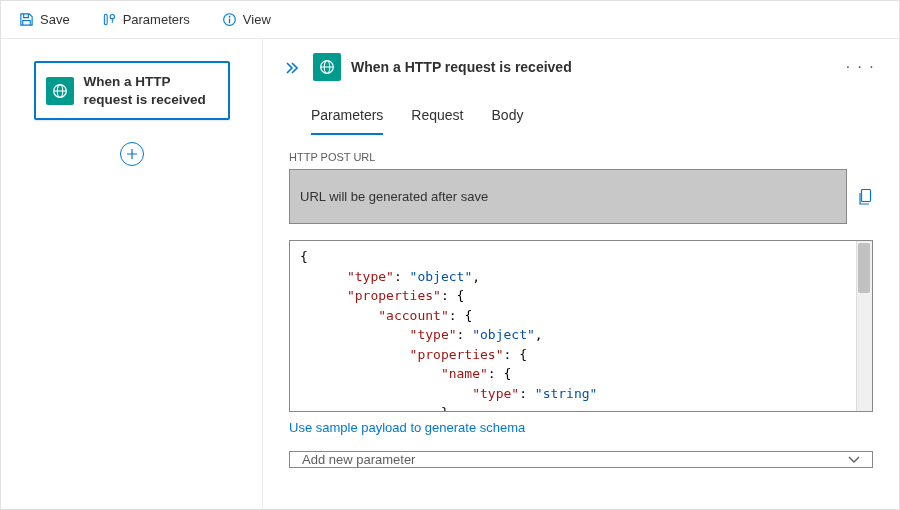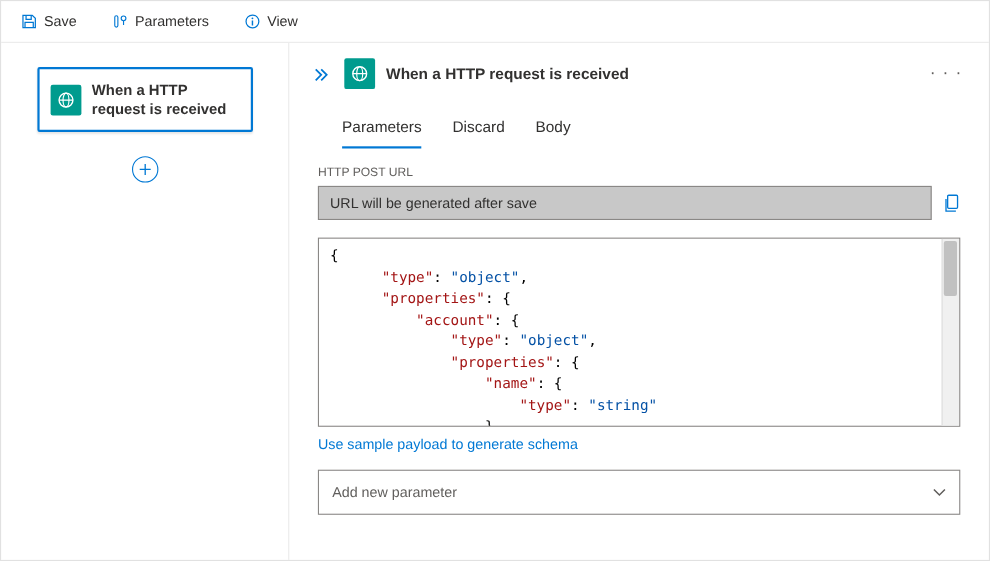--- a/index.html
+++ b/index.html
@@ -32,34 +32,34 @@
   
   
   .tabs { display: flex; gap: 28px; padding: 20px 0 0 48px; border-bottom: none; }
   .tab { padding: 6px 0 10px 0; cursor: pointer; font-size: 14px; color: #323130; border-bottom: 2px solid transparent; }
   .tab.active { border-bottom: 2px solid #0078d4; font-weight: 400; }
   
   
   .content { padding: 16px 26px 10px 26px; height: calc(100% - 120px); overflow: hidden; }
   .field-label { font-size: 11px; color: #605e5c; margin-bottom: 6px; display: block; }
   .url-row { display: flex; align-items: center; gap: 10px; margin-bottom: 16px; }
-  .url-box { flex: 1; background: #c8c8c8; border: 1px solid #8a8886; padding: 7px 10px; font-size: 13px; color: #323130; }
+  .url-box { flex: 1; background: #c8c8c8; border: 1px solid #8a8886; padding: 19px 10px; font-size: 13px; color: #323130; }
   .copy-btn { color: #0078d4; cursor: pointer; display:flex; }
   
   .schema-box { width: 100%; height: 172px; border: 1px solid #8a8886; padding: 6px 8px; font-family: Consolas, monospace; font-size: 13px; line-height: 1.5; overflow: hidden; white-space: pre; background: #fff; color: #000; position:relative; }
   .schema-scroll { position:absolute; right:0; top:0; bottom:0; width:16px; background:#f0f0f0; border-left:1px solid #ddd; }
   .schema-thumb { position:absolute; right:2px; top:2px; width:12px; height:50px; background:#c1c1c1; border-radius:2px; }
   
   .tok-key { color: #a31515; }
   .tok-str { color: #0451a5; }
   .tok-pun { color: #000; }
   
   .link { color: #0078d4; font-size: 13px; cursor: pointer; margin-top: 8px; display: inline-block; }
   
-  .dropdown { margin-top: 16px; border: 1px solid #8a8886; padding: 12px 12px; display: flex; justify-content: space-between; align-items: center; cursor: pointer; font-size: 13px; color: #605e5c; }
+  .dropdown { margin-top: 16px; border: 1px solid #8a8886; padding: 0 12px; display: flex; justify-content: space-between; align-items: center; cursor: pointer; font-size: 13px; color: #605e5c; }
   .chev { color: #605e5c; }
   
   svg { display: block; }
 </style>
 </head>
 <body>
 
 <div class="toolbar">
   <div class="tb-btn">
     <span class="icon">
@@ -126,21 +126,21 @@
           </svg>
       </div>
       <div class="r-title">When a HTTP request is received</div>
       <span class="more-btn">
         <span>· · ·</span>
       </span>
     </div>
 
     <div class="tabs">
       <div class="tab active">Parameters</div>
-      <div class="tab">Discard</div>
+      <div class="tab">Request</div>
       <div class="tab">Body</div>
     </div>
 
     <div class="content">
       <span class="field-label">HTTP POST URL</span>
       <div class="url-row">
         <div class="url-box">URL will be generated after save</div>
         <span class="copy-btn">
           <svg width="16" height="18" viewBox="0 0 16 18">
               <rect x="4.5" y="1.5" width="9" height="12" rx="1" fill="none" stroke="#0078d4" stroke-width="1.2"></rect>

